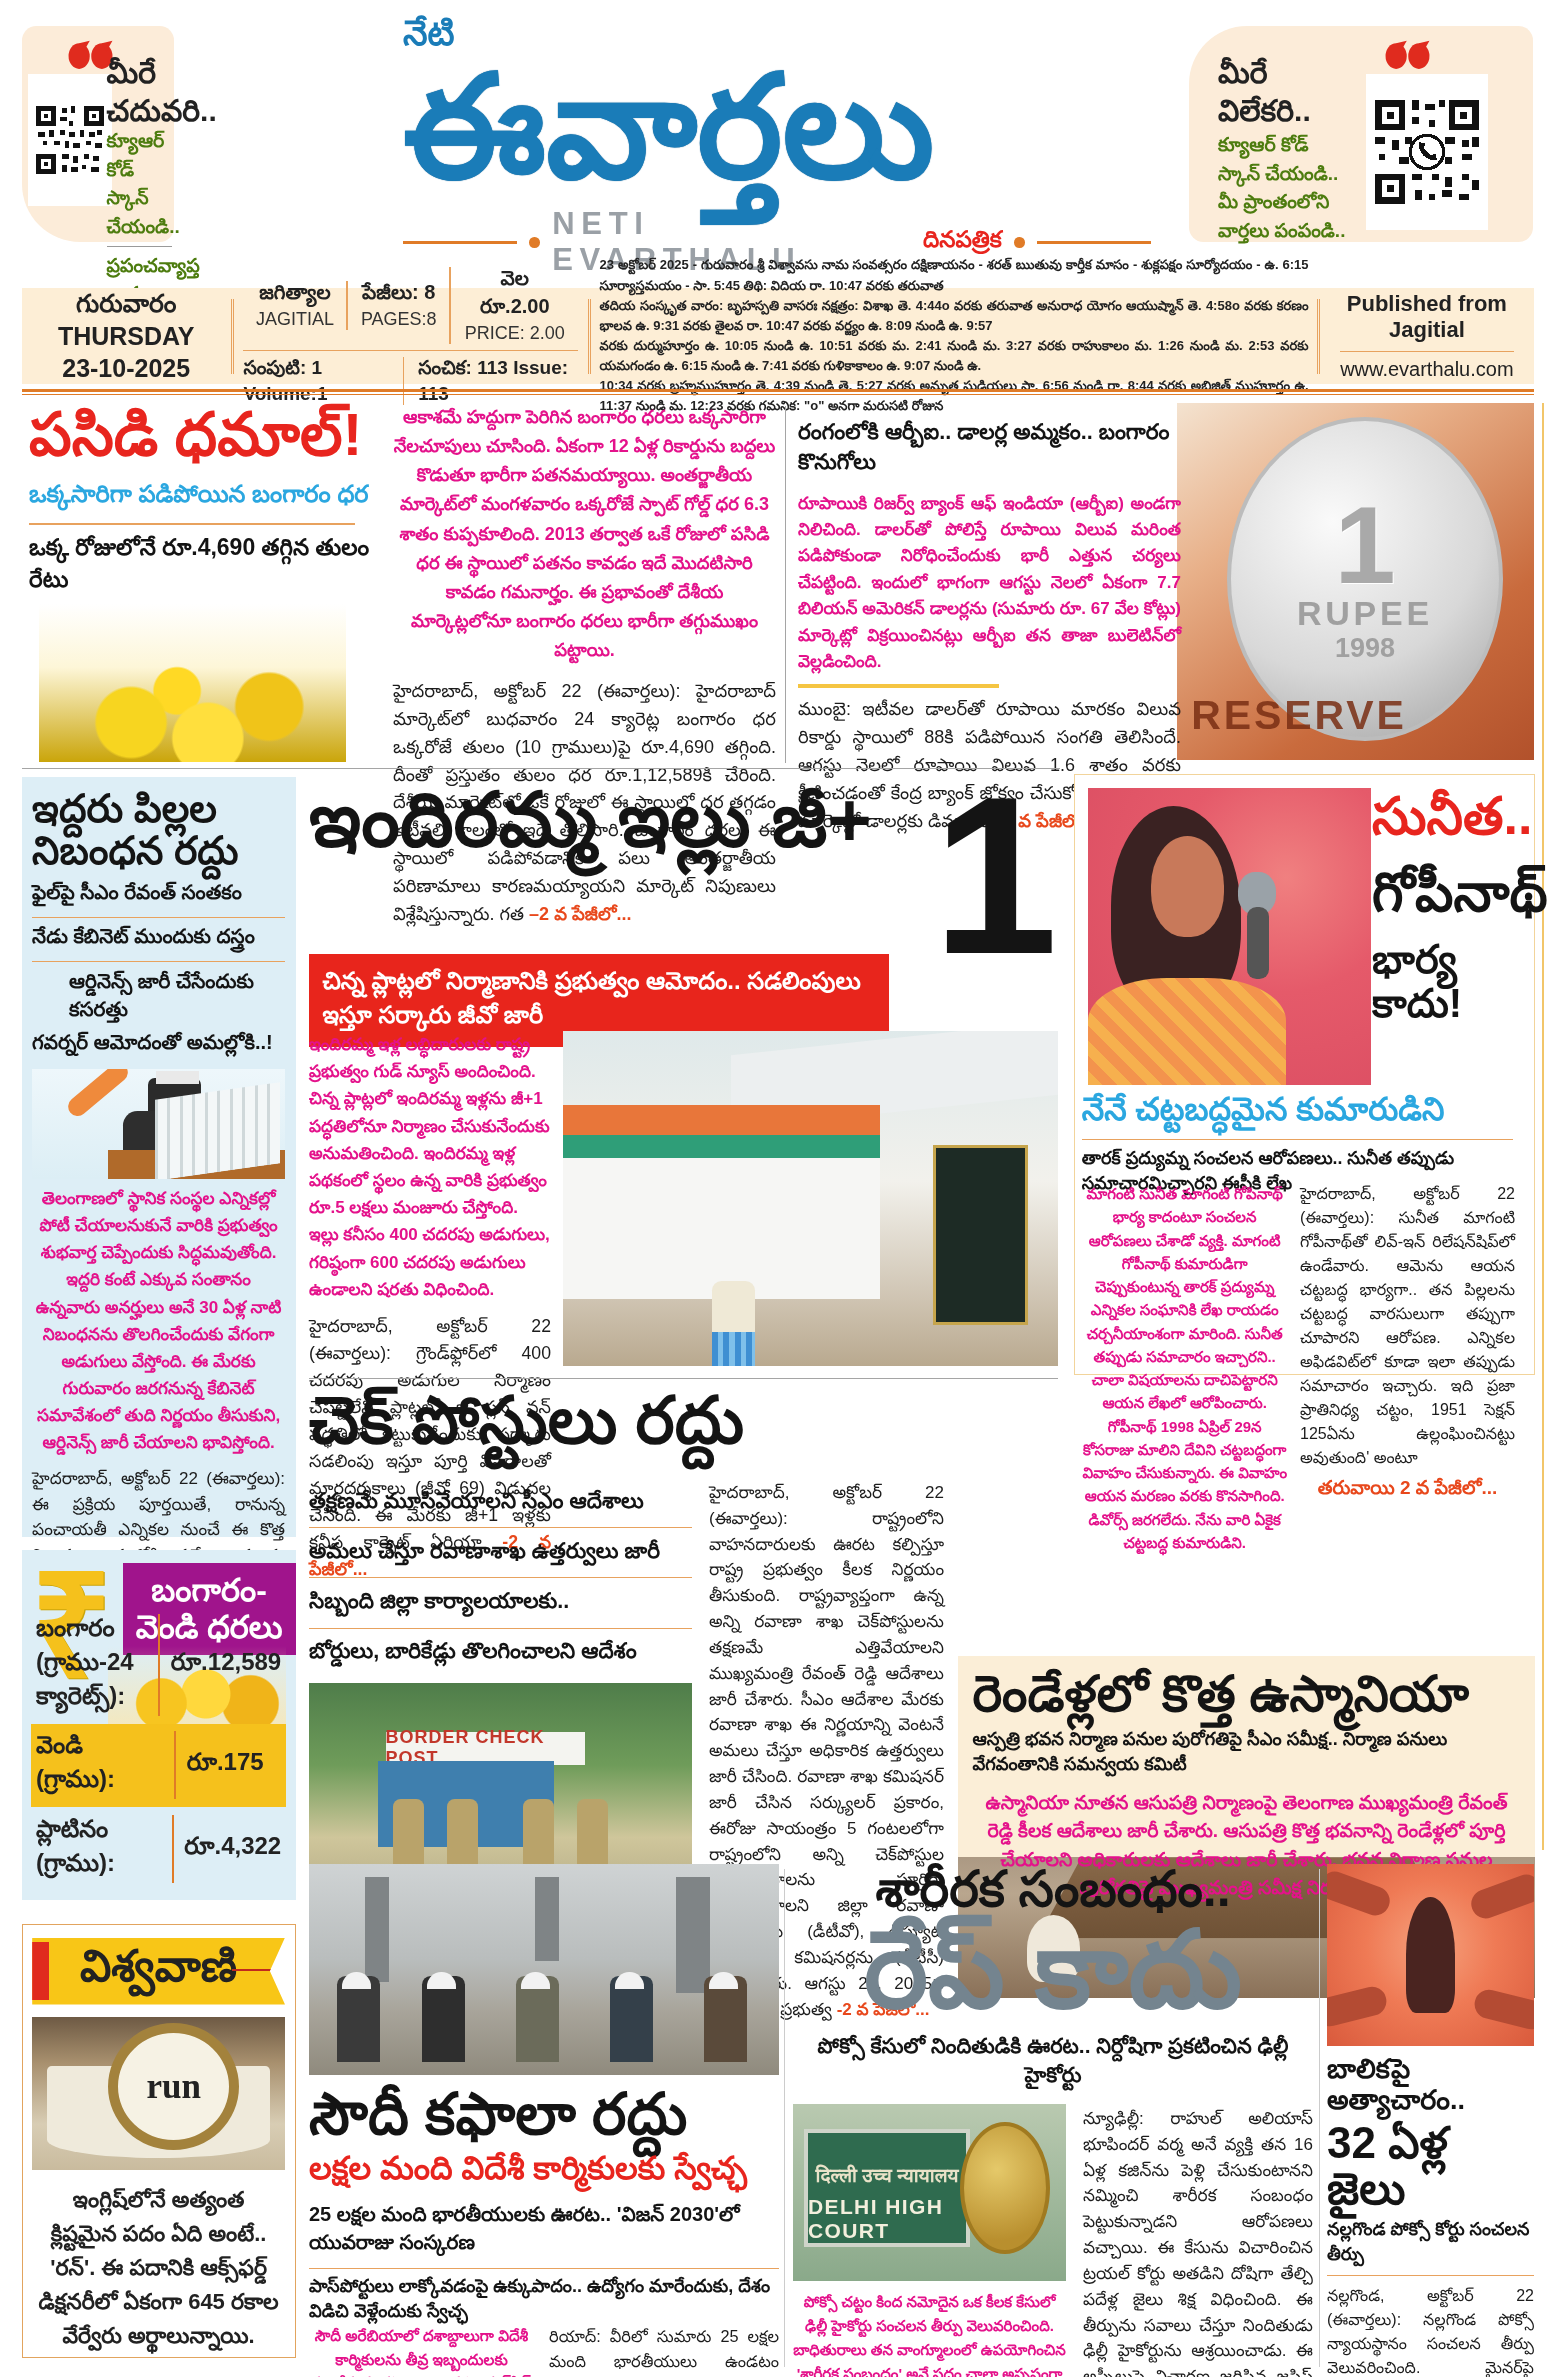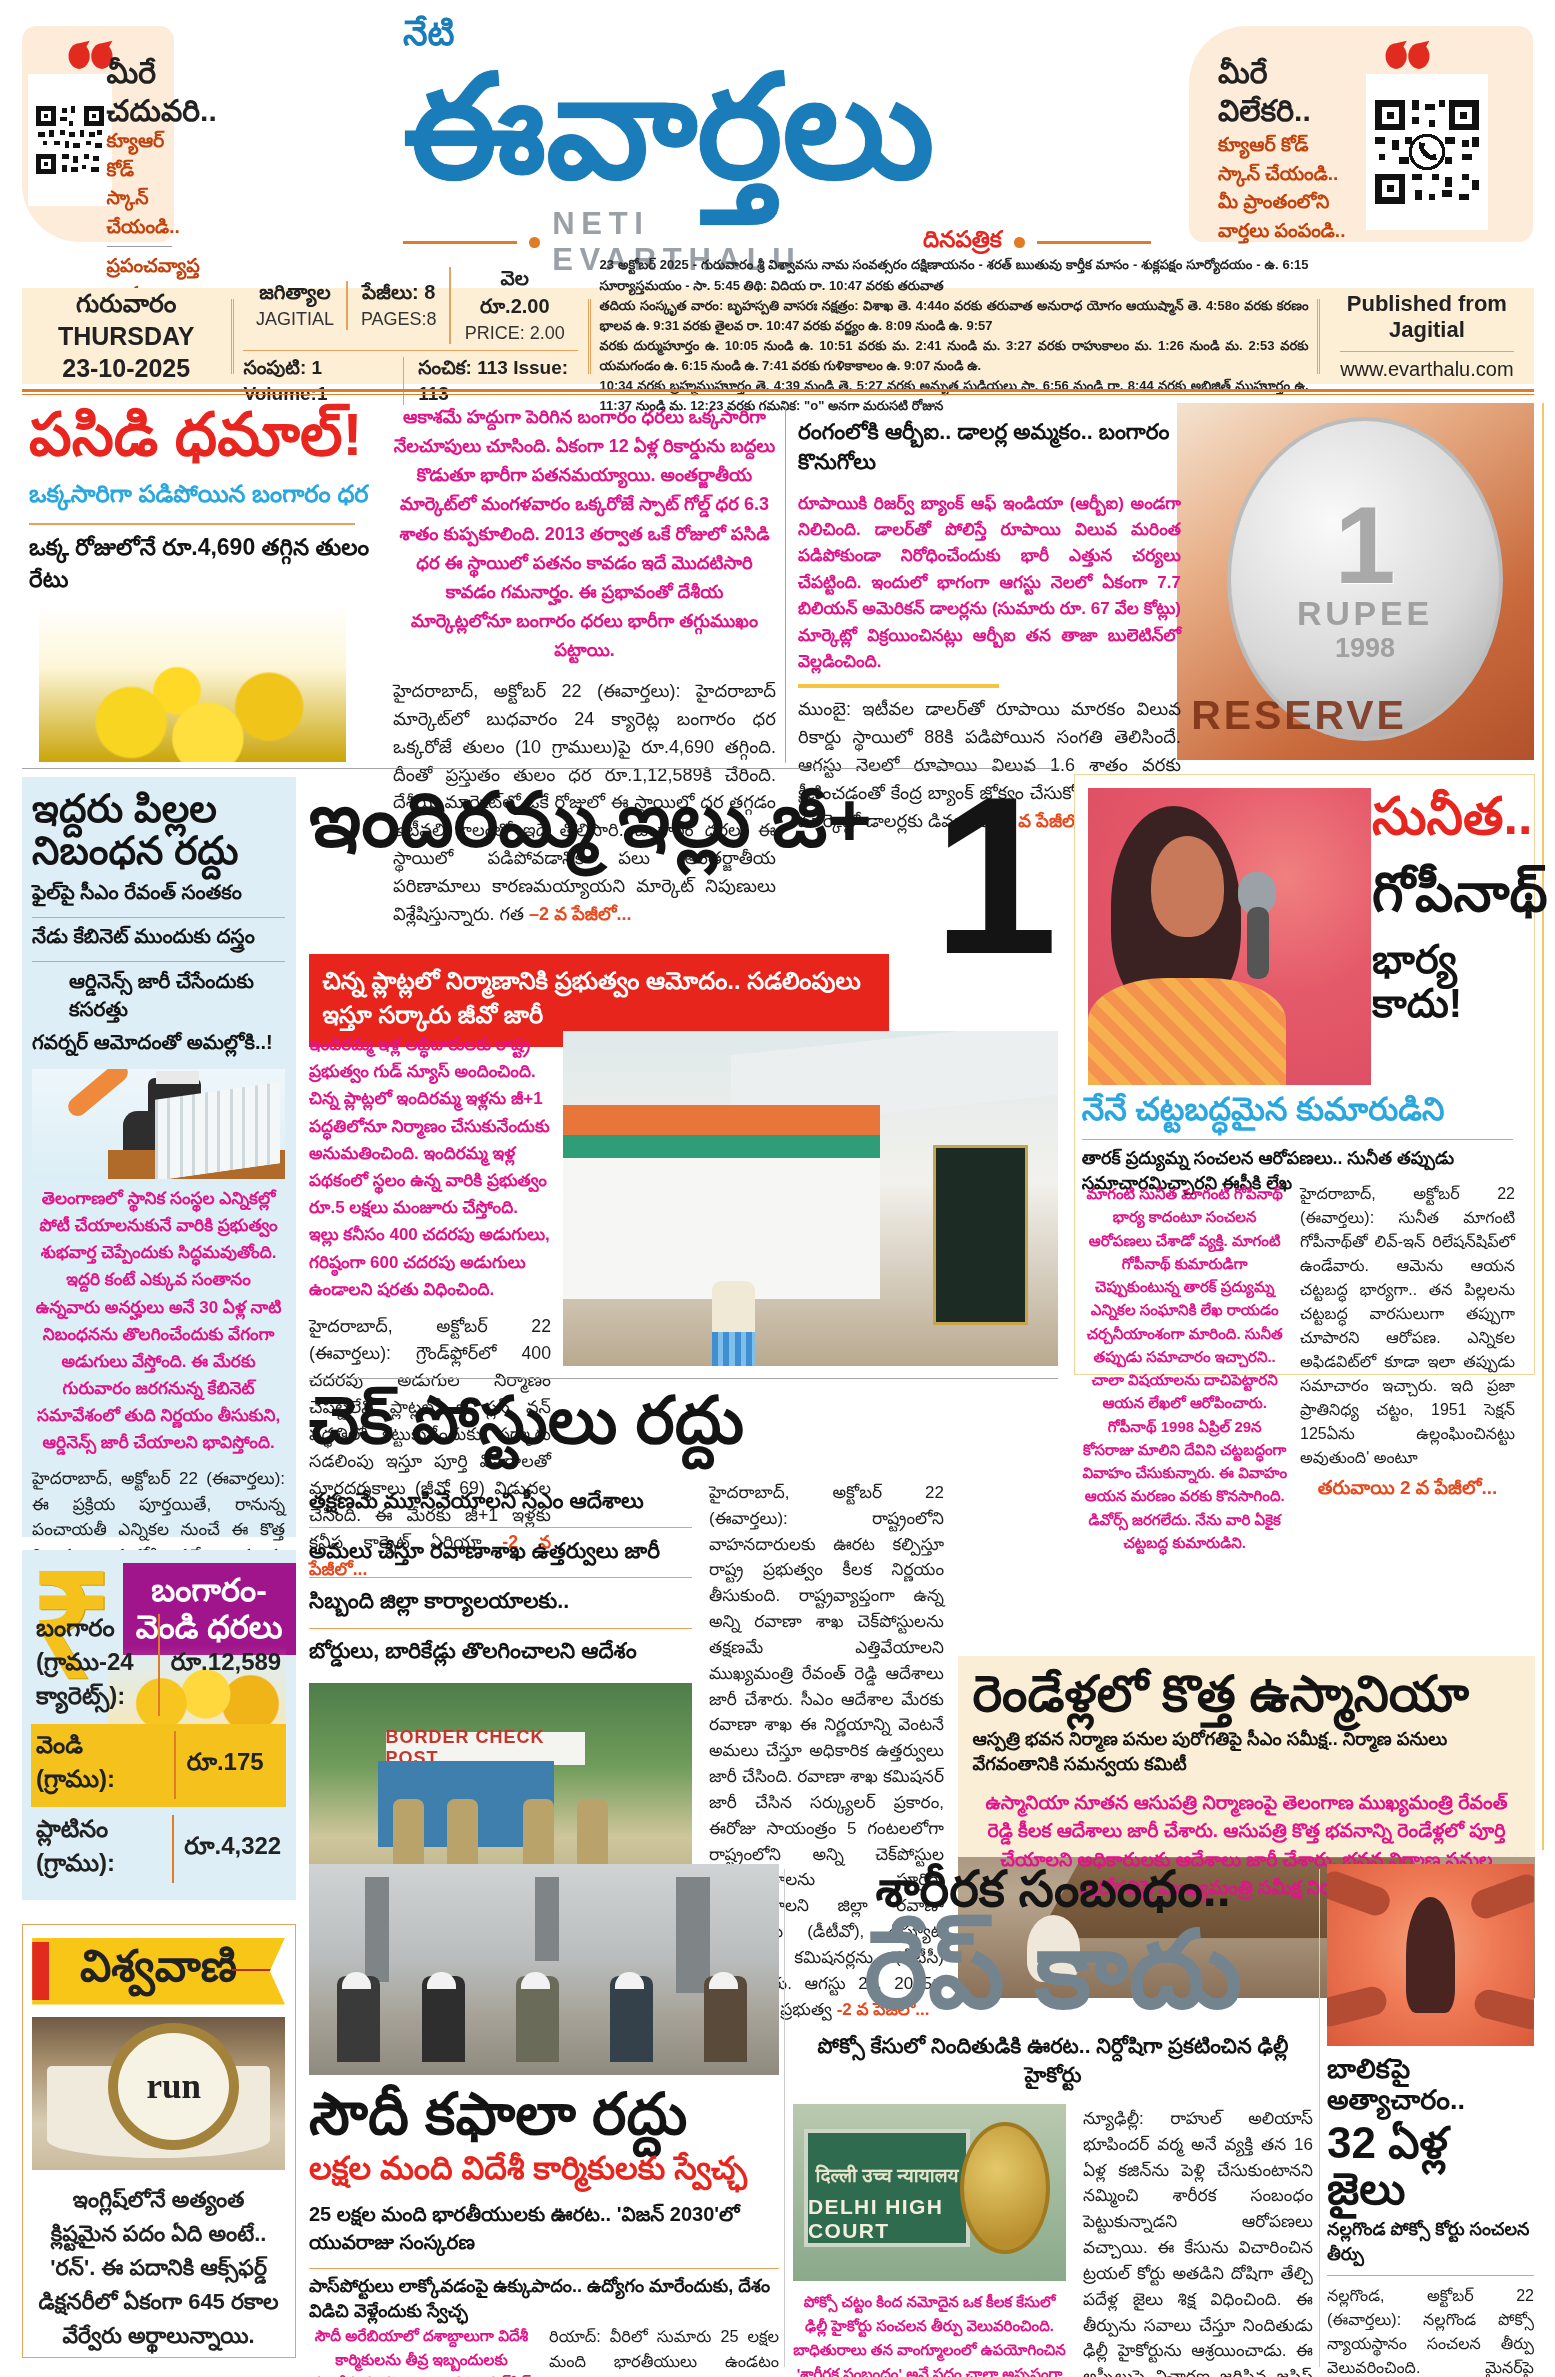--- a/index.html
+++ b/index.html
@@ -4,21 +4,21 @@
 <style>
   html,body{margin:0;padding:0;background:#fff;}
   body{font-family:"Liberation Sans", sans-serif;}
   .page{position:relative;width:1555px;height:2377px;background:#fff;overflow:hidden;}
   .abs{position:absolute;}
   
   .qr-card{background:#fcecd9;}
   .qr-card.left{border-radius:14.4px 14.4px 14.4px 58px;}
   .qr-card.right{border-radius:58px 14.4px 14.4px 14.4px;}
   .qr-big{font-size:30px;font-weight:bold;color:#222;line-height:1.25;}
-  .qr-small{font-size:19px;font-weight:bold;color:#c2410c;line-height:1.5;}
+  .qr-small{font-size:19px;font-weight:bold;color:#4d7c0f;line-height:1.5;}
   .qr-divider{border-top:1.4px solid #9a9a9a;margin:4.8px 0;width:85%;}
   .qr-white{background:#fff;padding:5.8px;}
   .masthead{text-align:left;}
   .mh-pre{font-size:35px;font-weight:bold;color:#1a7cb8;}
   .mh-title{font-size:144px;line-height:.92;font-weight:bold;color:#1a7cb8;text-shadow:0 0 1px #0d5c8e;}
   .mh-tagline{display:flex;align-items:center;justify-content:center;gap:12.5px;margin-top:11.5px;}
   .tl-line{height:2.4px;background:#e07b27;width:115px;}
   .tl-dot{width:10.5px;height:10.5px;border-radius:50%;background:#e07b27;}
   .mh-en{font-size:31px;letter-spacing:6.7px;color:#9aa0a6;font-weight:bold;}
   .mh-te{font-size:23px;color:#e8251e;font-weight:bold;}

